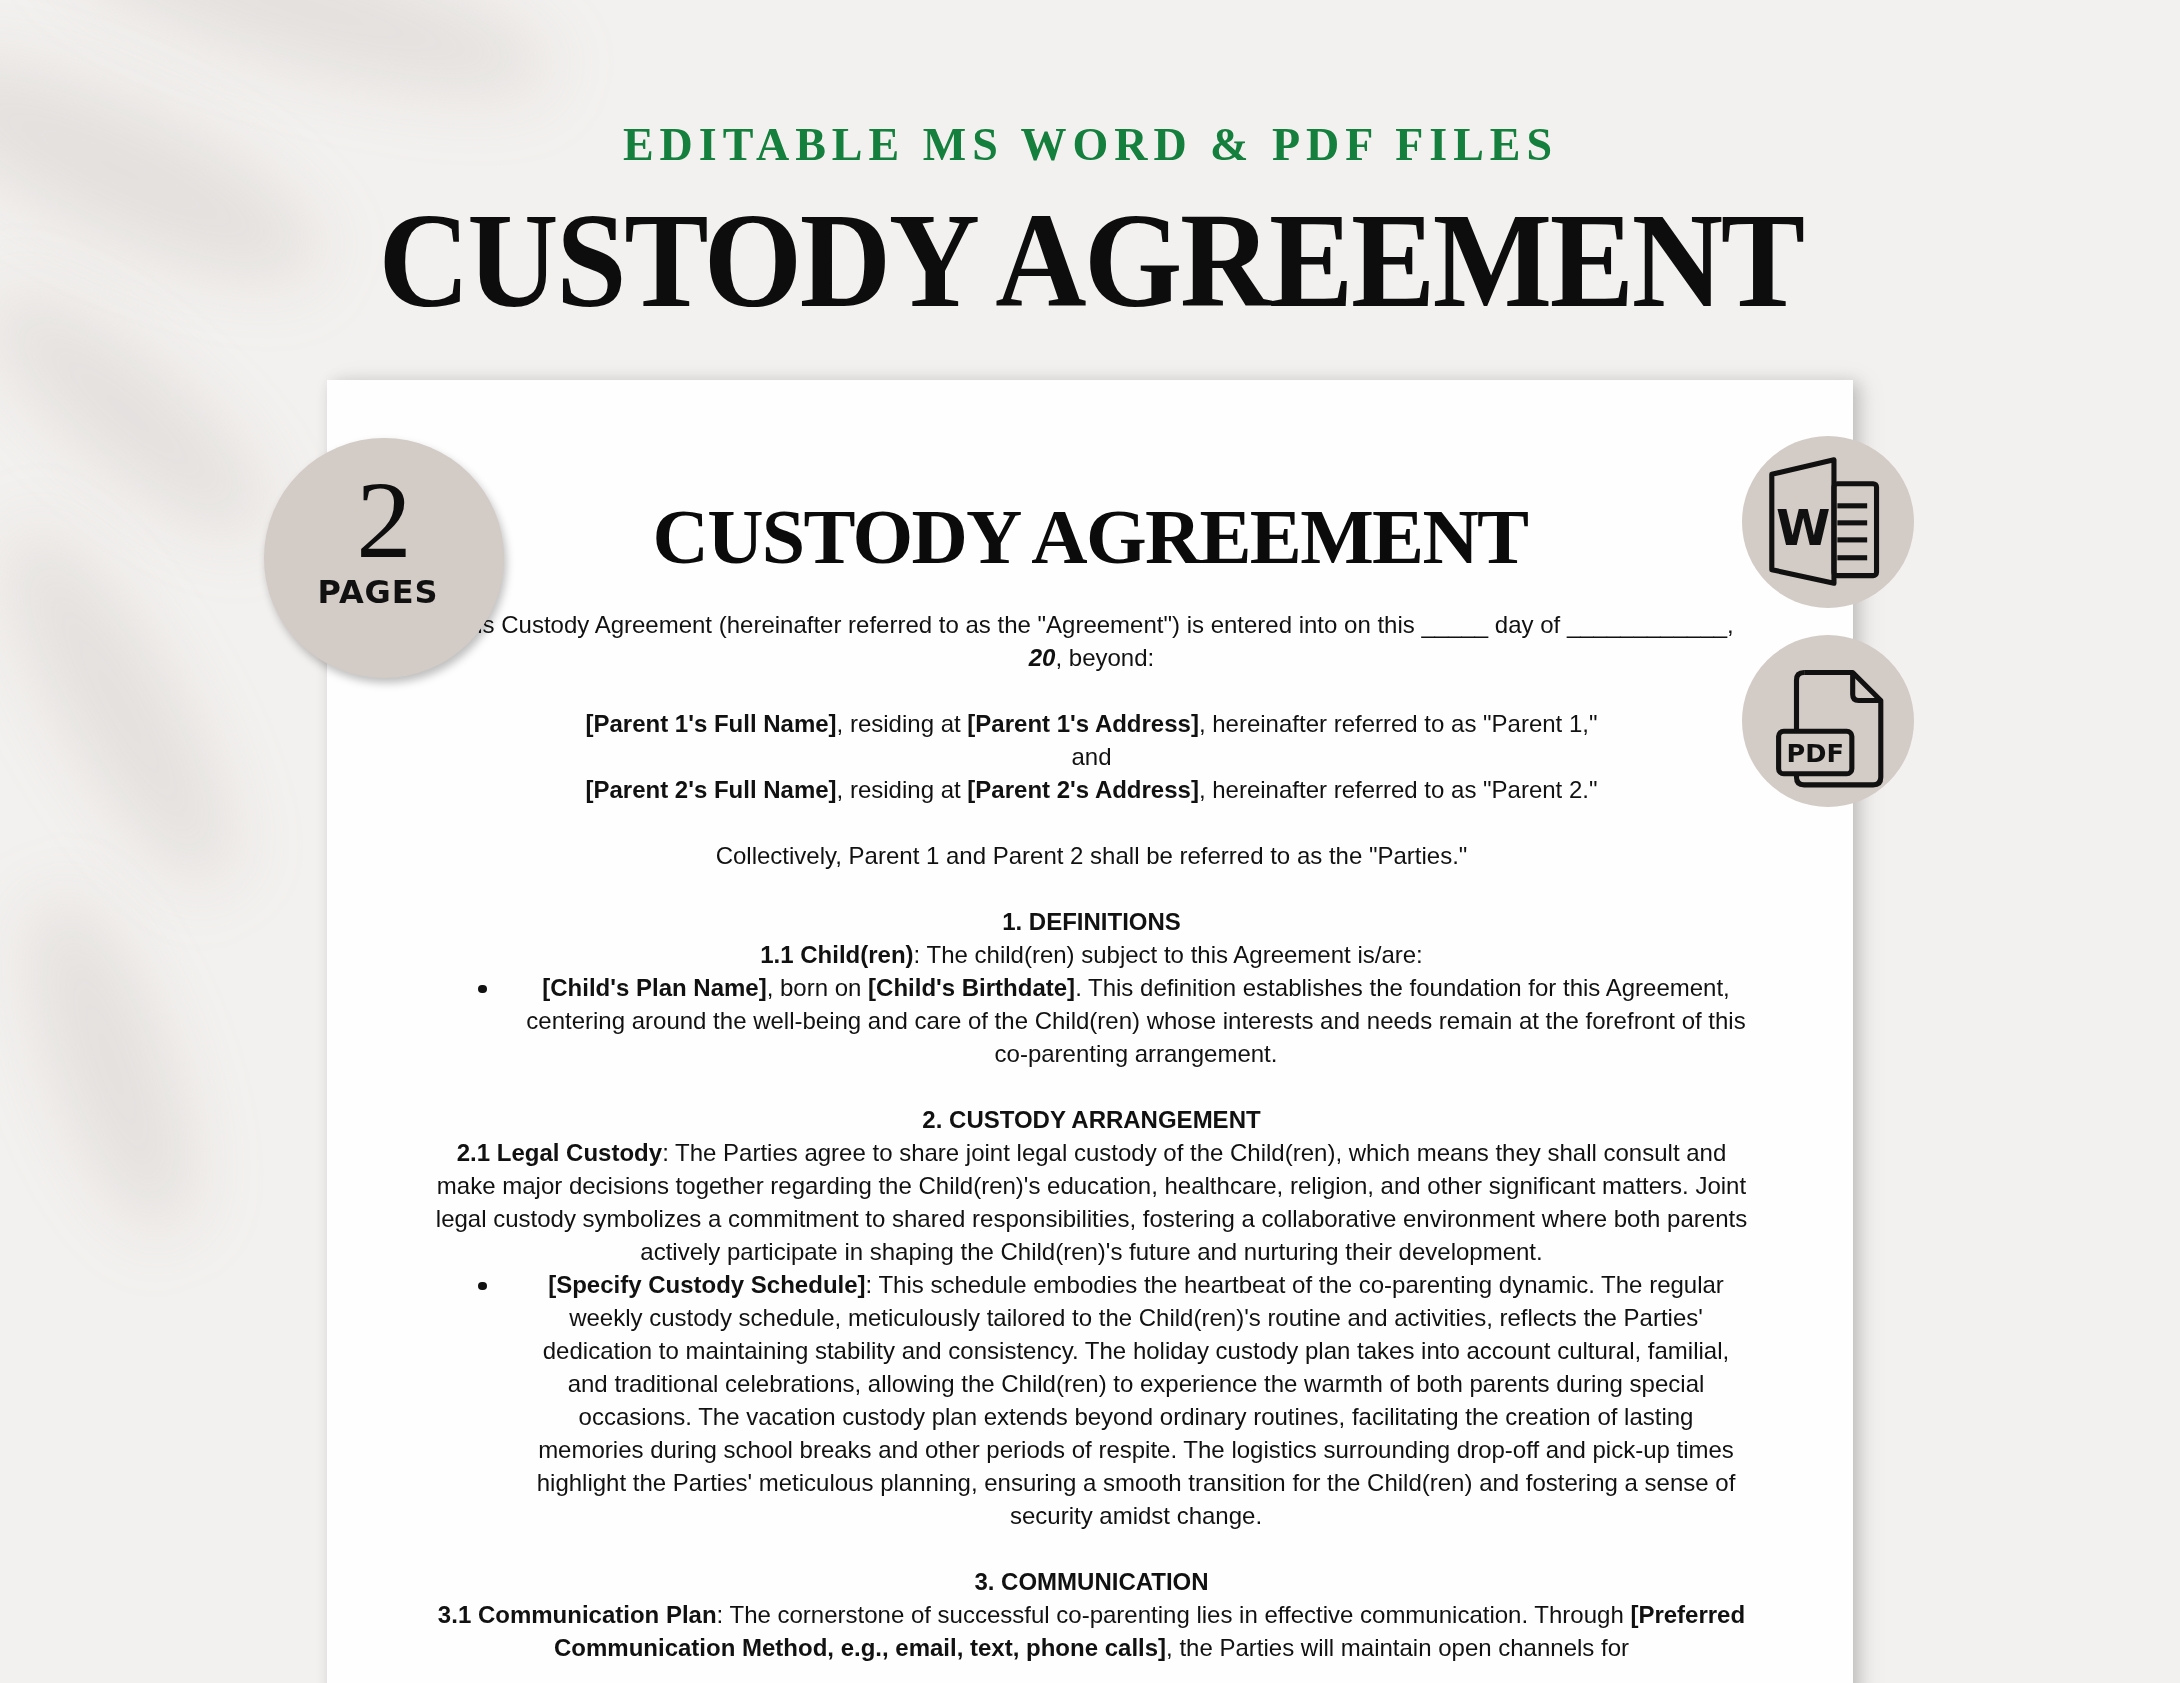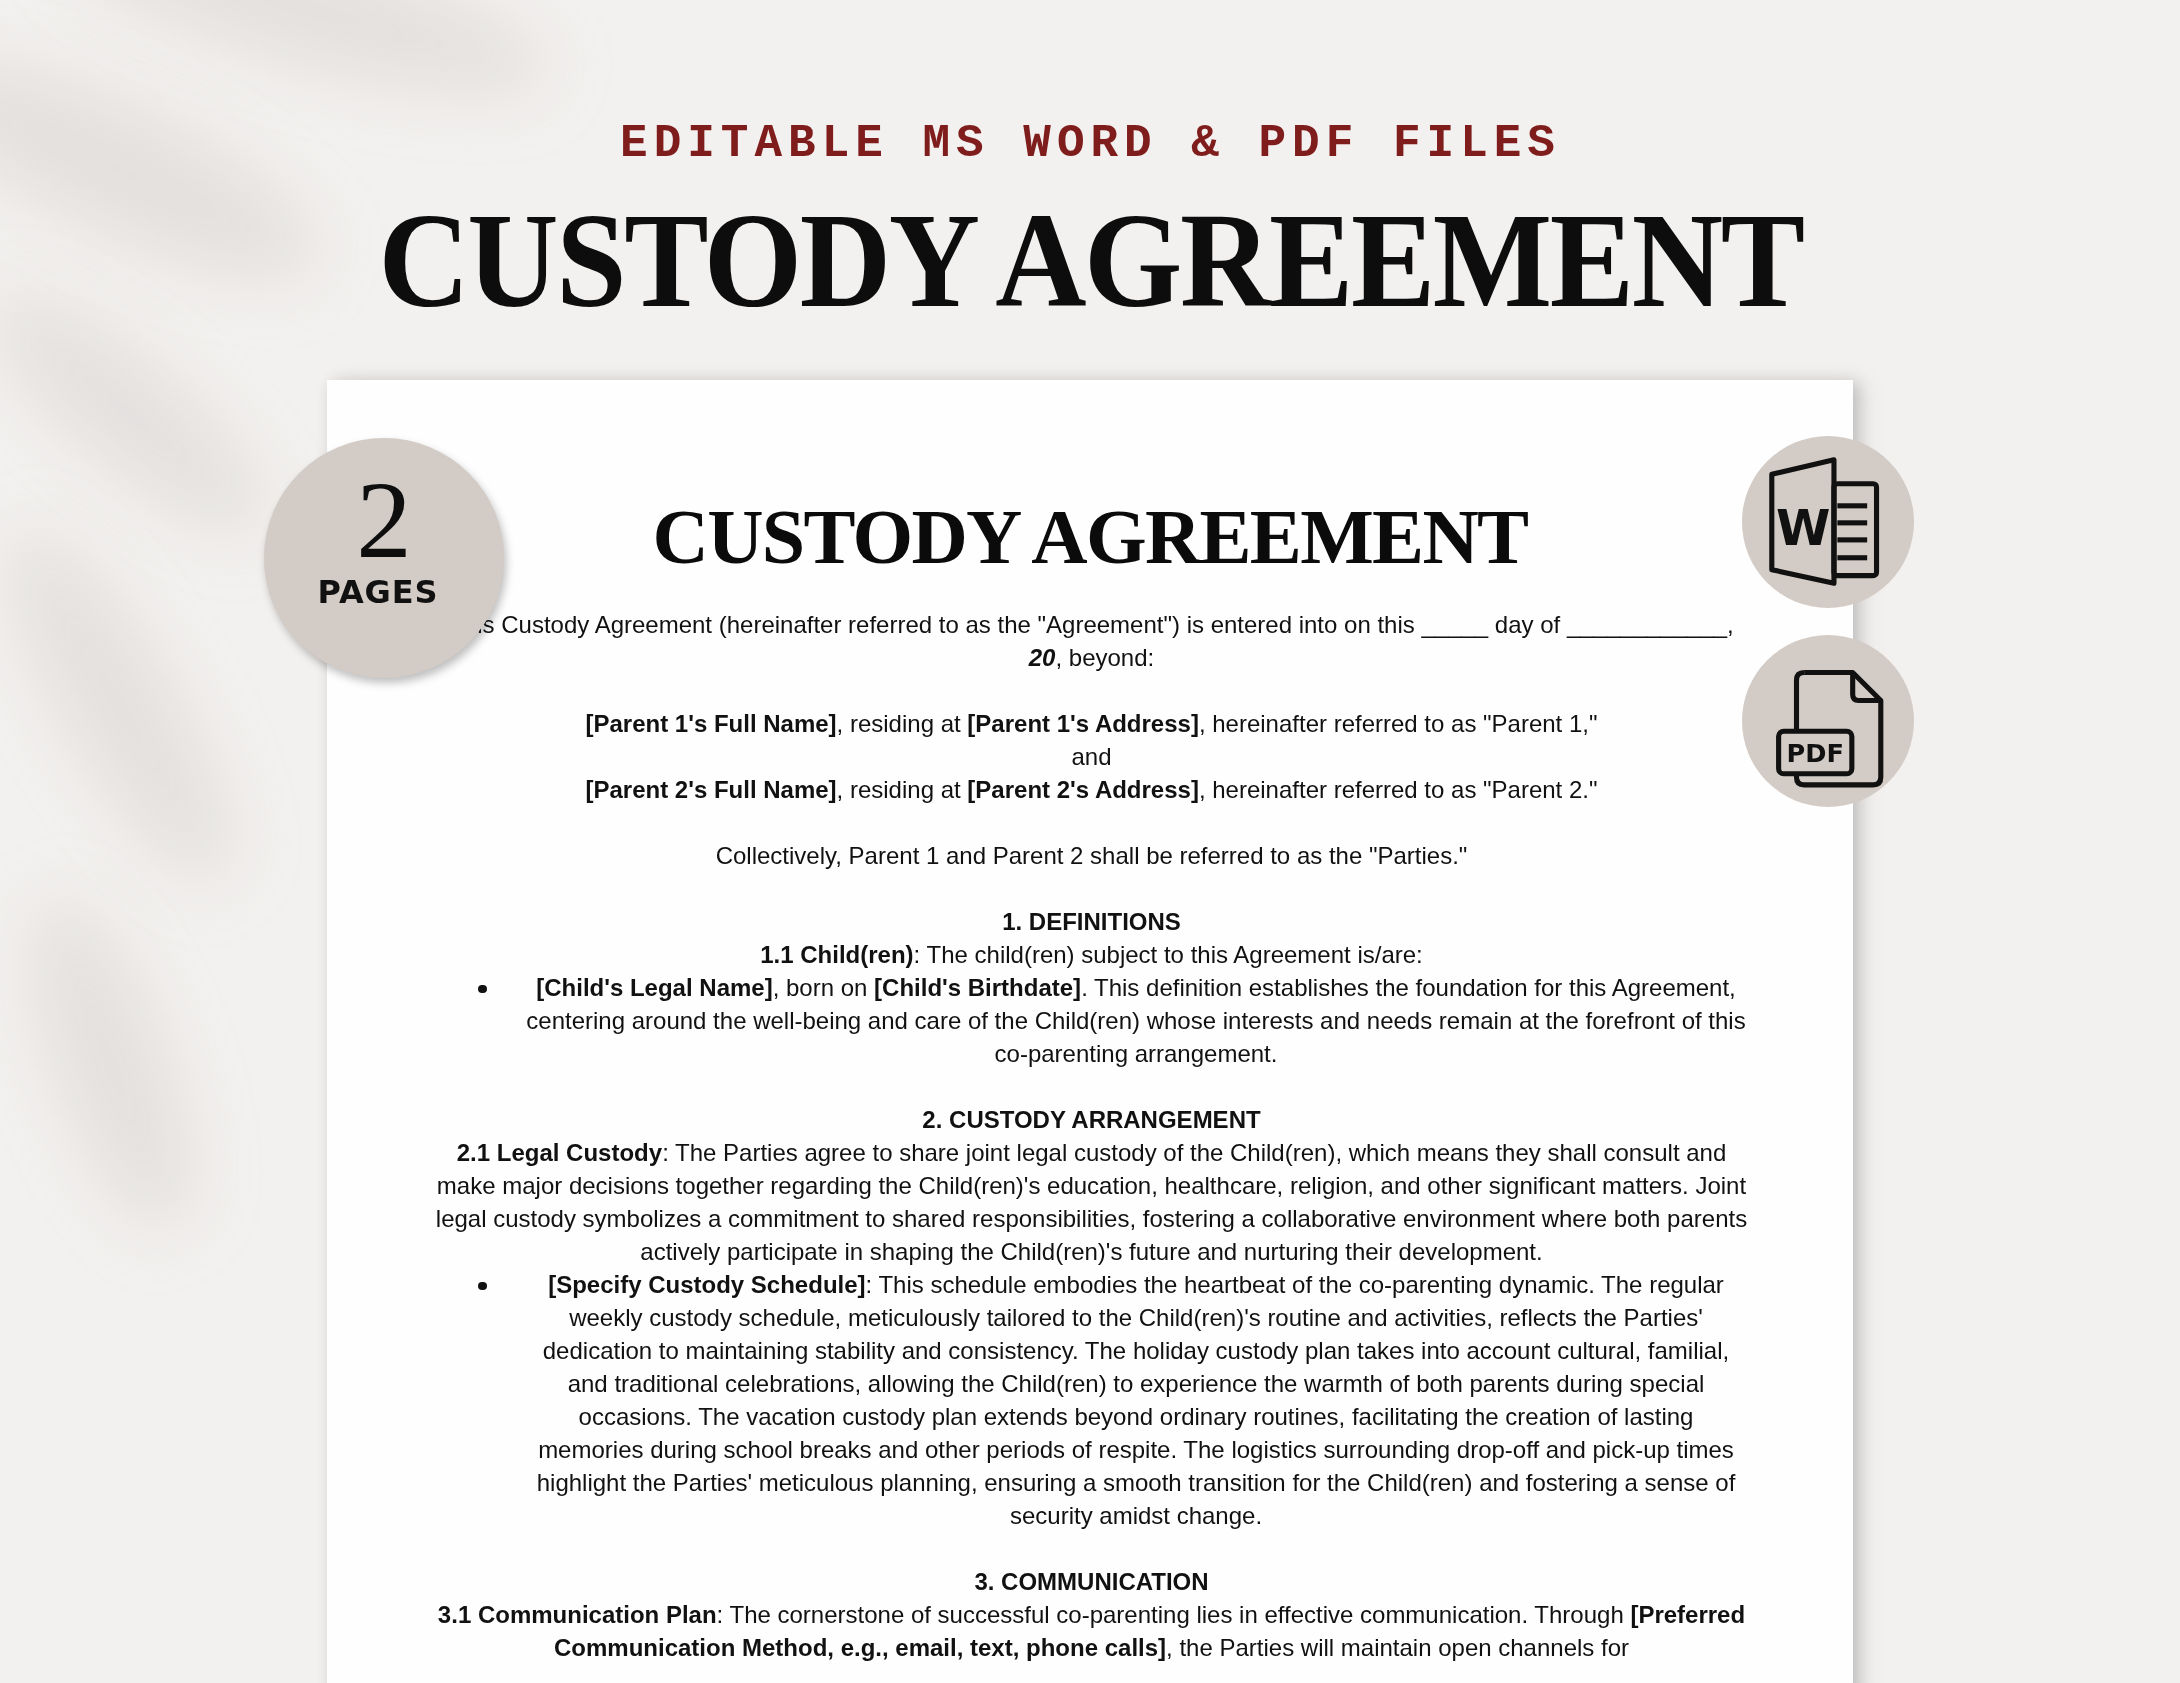--- a/index.html
+++ b/index.html
@@ -14,25 +14,25 @@
   .shadow-leaf {
     position: absolute;
     border-radius: 50%;
     background: rgba(160,150,145,0.18);
     filter: blur(34px);
   }
   .hdr-sub {
     position: absolute;
     left: 0; right: 0; top: 118px;
     text-align: center;
-    font-family: Liberation Mono, monospace;
+    font-family: Liberation Serif, serif;
     font-weight: bold;
     font-size: 46px;
     letter-spacing: 6px;
-    color: #7f1d1d;
+    color: #15803d;
   }
   .hdr-title {
     position: absolute;
     left: 0; right: 0; top: 192px;
     text-align: center;
     font-family: "Liberation Serif", serif;
     font-weight: bold;
     font-size: 136px;
     line-height: 1;
     letter-spacing: -2.6px;
@@ -139,21 +139,21 @@
     <p><b>[Parent 1's Full Name]</b><span>, residing at </span><b>[Parent 1's Address]</b><span>, hereinafter referred to as "Parent 1,"</span></p>
     <p>and</p>
     <p><b>[Parent 2's Full Name]</b><span>, residing at </span><b>[Parent 2's Address]</b><span>, hereinafter referred to as "Parent 2."</span></p>
     <div class="gap"></div>
 
     <p>Collectively, Parent 1 and Parent 2 shall be referred to as the "Parties."</p>
     <div class="gap"></div>
 
     <p><b>1. DEFINITIONS</b></p>
     <p><b>1.1 Child(ren)</b><span>: The child(ren) subject to this Agreement is/are:</span></p>
-    <p class="bullet"><span class="dot"></span><b>[Child's Legal Name]</b><span>, born on </span><b>[Child's Birthdate]</b><span>. This definition establishes the foundation for this Agreement, centering around the well-being and care of the Child(ren) whose interests and needs remain at the forefront of this co-parenting arrangement.</span></p>
+    <p class="bullet"><span class="dot"></span><b>[Child's Plan Name]</b><span>, born on </span><b>[Child's Birthdate]</b><span>. This definition establishes the foundation for this Agreement, centering around the well-being and care of the Child(ren) whose interests and needs remain at the forefront of this co-parenting arrangement.</span></p>
     <div class="gap"></div>
 
     <p><b>2. CUSTODY ARRANGEMENT</b></p>
     <p class="justify"><b>2.1 Legal Custody</b><span>: The Parties agree to share joint legal custody of the Child(ren), which means they shall consult and make major decisions together regarding the Child(ren)'s education, healthcare, religion, and other significant matters. Joint legal custody symbolizes a commitment to shared responsibilities, fostering a collaborative environment where both parents actively participate in shaping the Child(ren)'s future and nurturing their development.</span></p>
     <p class="bullet"><span class="dot"></span><b>[Specify Custody Schedule]</b><span>: This schedule embodies the heartbeat of the co-parenting dynamic. The regular weekly custody schedule, meticulously tailored to the Child(ren)'s routine and activities, reflects the Parties' dedication to maintaining stability and consistency. The holiday custody plan takes into account cultural, familial, and traditional celebrations, allowing the Child(ren) to experience the warmth of both parents during special occasions. The vacation custody plan extends beyond ordinary routines, facilitating the creation of lasting memories during school breaks and other periods of respite. The logistics surrounding drop-off and pick-up times highlight the Parties' meticulous planning, ensuring a smooth transition for the Child(ren) and fostering a sense of security amidst change.</span></p>
     <div class="gap"></div>
 
     <p><b>3. COMMUNICATION</b></p>
     <p class="justify"><b>3.1 Communication Plan</b><span>: The cornerstone of successful co-parenting lies in effective communication. Through </span><b>[Preferred Communication Method, e.g., email, text, phone calls]</b><span>, the Parties will maintain open channels for</span></p>
   </div>

